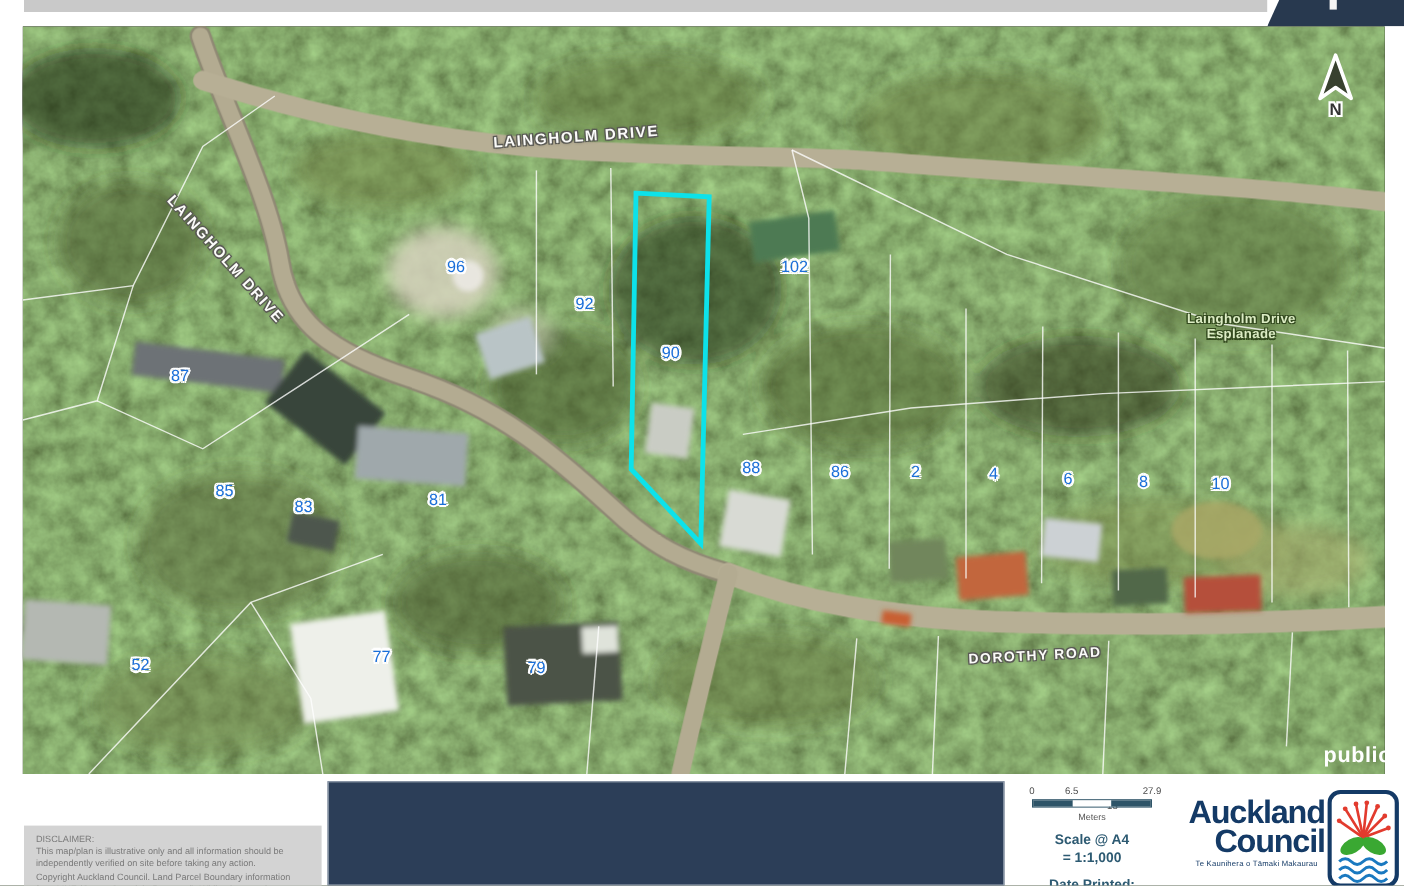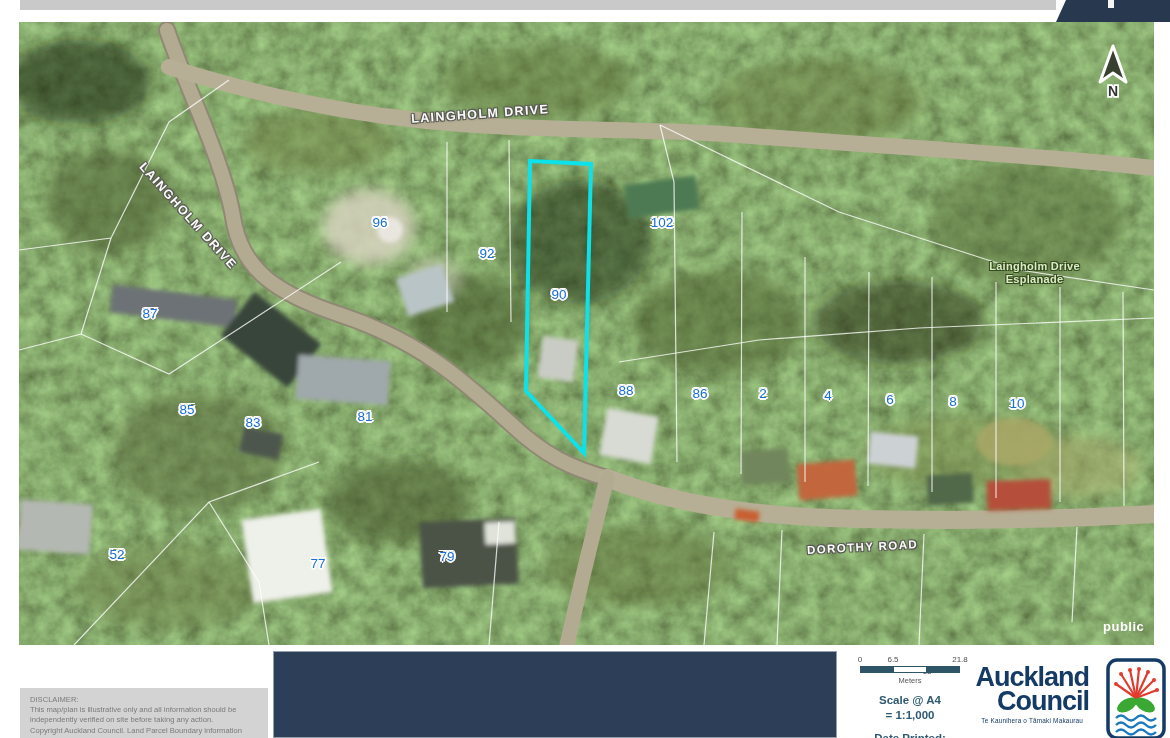--- a/index.html
+++ b/index.html
@@ -17,38 +17,38 @@
   .map svg.base{position:absolute;left:0;top:0;width:100%;height:100%;}
   .street-label{position:absolute;color:#fbfbf9;font-weight:bold;font-size:12.5px;letter-spacing:1.4px;
     white-space:nowrap;
     text-shadow:-1px -1px 0 #5a5a55,1px -1px 0 #5a5a55,-1px 1px 0 #5a5a55,1px 1px 0 #5a5a55,0 0 3px #3c3c38;}
   .street-label.small{font-size:11.5px;}
   .reserve-label{position:absolute;color:#dcecc4;font-weight:bold;font-size:11px;letter-spacing:.3px;
     text-align:center;white-space:pre-line;line-height:1.2;
     text-shadow:-1px -1px 0 #33491f,1px -1px 0 #33491f,-1px 1px 0 #33491f,1px 1px 0 #33491f;}
   .house-num{position:absolute;transform:translate(-50%,-50%);color:#1b6fd9;font-weight:normal;font-size:13.5px;
     text-shadow:-1.5px -1.5px 0 #fff,1.5px -1.5px 0 #fff,-1.5px 1.5px 0 #fff,1.5px 1.5px 0 #fff,0 2px 0 #fff,0 -2px 0 #fff,2px 0 0 #fff,-2px 0 0 #fff;}
-  .watermark{position:absolute;left:1084px;top:597px;color:#ffffff;font-weight:bold;font-size:13px;letter-spacing:.5px;}
+  .watermark{position:absolute;left:1084px;top:597px;color:#ffffff;font-weight:bold;font-size:18px;letter-spacing:.5px;}
   .north{position:absolute;left:1072px;top:20px;width:44px;height:58px;}
   
   .disclaimer{position:absolute;left:20px;top:688px;width:248px;height:70px;background:#d3d3d3;
     color:#7a7a7a;font-size:7.6px;line-height:1.34;padding:7px 10px;box-sizing:border-box;
     white-space:pre-line;overflow:hidden;}
   .title-box{position:absolute;left:273px;top:651px;width:564px;height:87px;background:#2c3e58;border:1px solid #94a0b0;box-sizing:border-box;}
   .scale-panel{position:absolute;left:848px;top:655px;width:124px;color:#2d5a72;}
   .scalebar-wrap{position:relative;width:110px;margin:0 auto;height:30px;}
   .tick{position:absolute;top:0;transform:translateX(-50%);font-size:8px;color:#4c4c4c;font-weight:normal;}
   .bar{position:absolute;left:5px;top:11px;width:100px;height:7px;display:flex;border:1px solid #2e5468;box-sizing:border-box;}
   .bar .seg{flex:1;}
   .seg.dark{background:#2e5468;}
   .seg.light{background:#ffffff;}
   .meters{position:absolute;left:0;top:21px;width:110px;text-align:center;font-size:7.5px;color:#555;}
   .scale-text{text-align:center;font-weight:bold;font-size:11.5px;line-height:1.3;margin-top:8px;}
   .date-printed{text-align:center;font-weight:bold;font-size:11.5px;margin-top:9px;}
-  .logo-panel{position:absolute;left:984px;top:658px;width:182px;height:80px;display:flex;align-items:flex-start;justify-content:flex-end;gap:17px;}
+  .logo-panel{position:absolute;left:984px;top:658px;width:182px;height:80px;display:flex;align-items:flex-start;justify-content:flex-end;gap:2px;}
   .logo-text{text-align:right;color:#143a66;margin-top:8px;}
   .logo-line{font-weight:bold;font-size:27px;line-height:.88;letter-spacing:-1px;}
   .logo-tagline{font-size:6.4px;letter-spacing:.2px;margin-top:3px;text-align:center;color:#143a66;}
   .emblem{flex:0 0 auto;}
 </style>
 </head>
 <body>
 
 <div class="top-strip"></div>
 <div class="header-tab">
@@ -168,21 +168,21 @@
   <span class="house-num" style="left:234px;top:400px;">83</span>
   <span class="house-num" style="left:346px;top:394px;">81</span>
   <span class="house-num" style="left:607px;top:368px;">88</span>
   <span class="house-num" style="left:681px;top:371px;">86</span>
   <span class="house-num" style="left:744px;top:371px;">2</span>
   <span class="house-num" style="left:809px;top:373px;">4</span>
   <span class="house-num" style="left:871px;top:377px;">6</span>
   <span class="house-num" style="left:934px;top:379px;">8</span>
   <span class="house-num" style="left:998px;top:381px;">10</span>
   <span class="house-num" style="left:98px;top:532px;">52</span>
-  <span class="house-num" style="left:299px;top:541px;">77</span>
+  <span class="house-num" style="left:299px;top:525px;">77</span>
   <span class="house-num" style="left:428px;top:534px;">79</span>
 
   <svg class="north" viewBox="0 0 44 58">
     <polygon points="22,4 35,40 22,31 9,40" fill="#38412f" stroke="#ffffff" stroke-width="3" stroke-linejoin="round"></polygon>
     <text x="22" y="54" text-anchor="middle" font-size="14" font-weight="bold" fill="#333" stroke="#ffffff" stroke-width="3.5" paint-order="stroke" font-family="Liberation Sans, sans-serif">N</text>
   </svg>
 
   <span class="watermark">public</span>
 </div>
 
@@ -195,21 +195,21 @@
 accuracy and plan completeness of any information on this
 map/plan and accepts no liability for any error, omission or use</div>
 
 <div class="title-box"></div>
 
 <div class="scale-panel">
   <div class="scalebar-wrap">
     <span class="tick" style="left:5px;">0</span>
     <span class="tick" style="left:38px;">6.5</span>
     <span class="tick" style="left:72px;margin-top:12px;">13</span>
-    <span class="tick" style="left:105px;">21.8</span>
+    <span class="tick" style="left:105px;">27.9</span>
     <div class="bar">
       <div class="seg dark"></div>
         <div class="seg light"></div>
         <div class="seg dark"></div>
     </div>
     <div class="meters">Meters</div>
   </div>
   <div class="scale-text">
     <div>Scale @ A4</div>
     <div>= 1:1,000</div>

